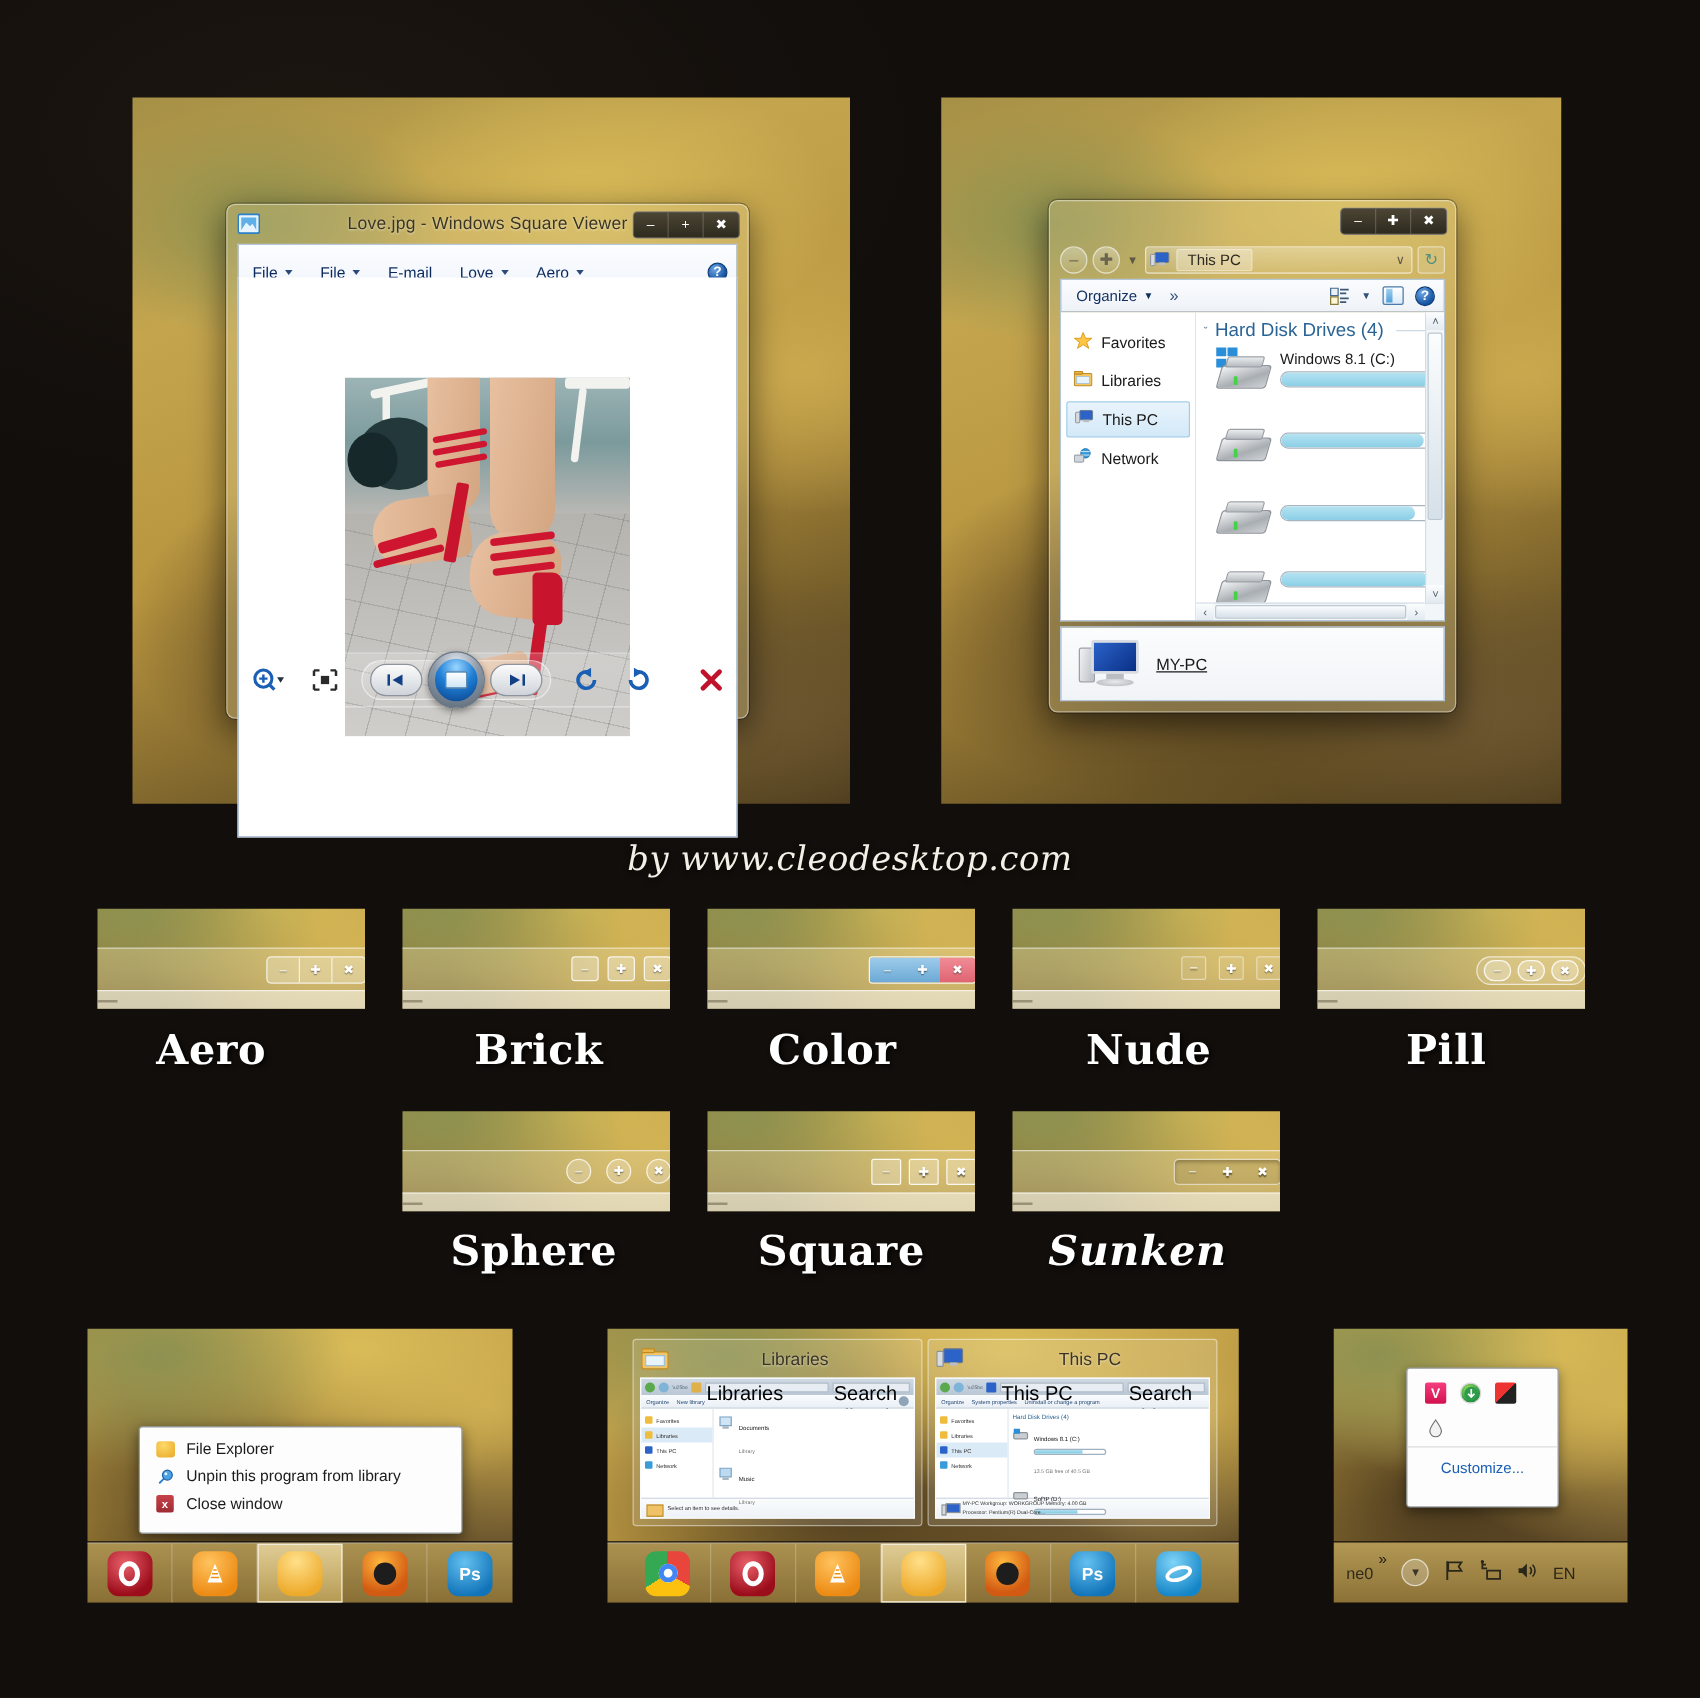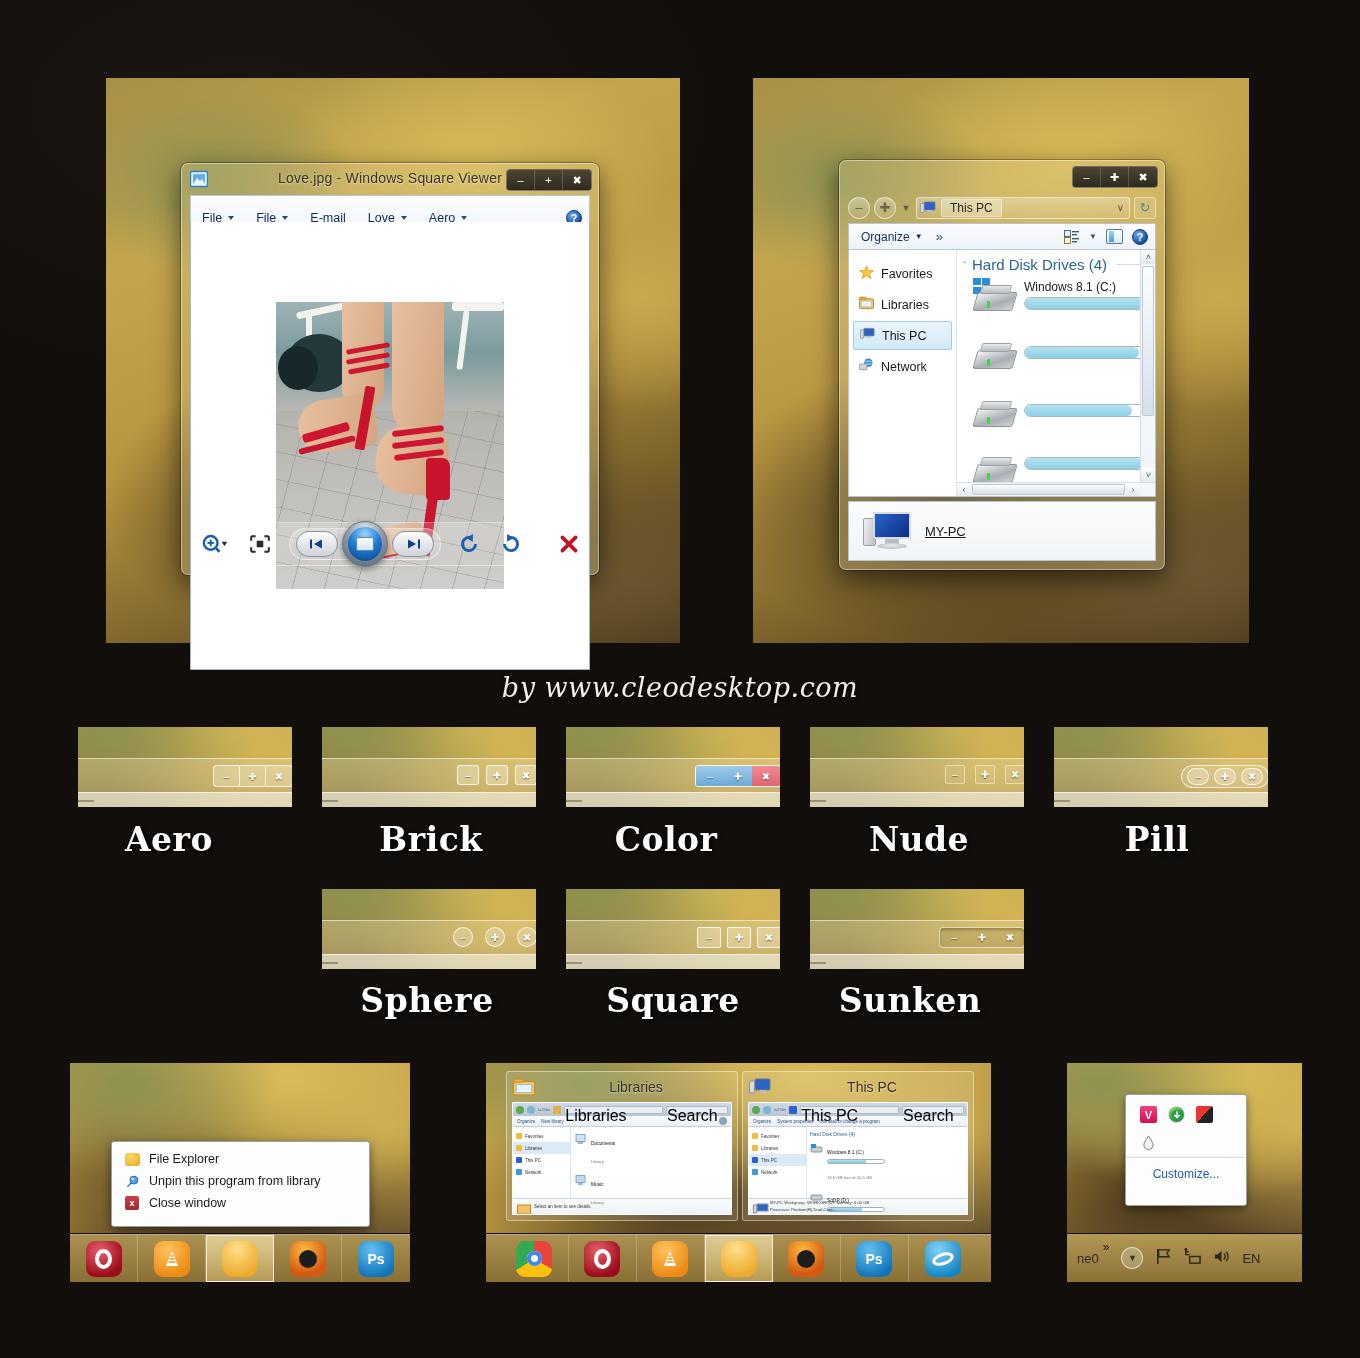--- a/index.html
+++ b/index.html
@@ -870,21 +870,21 @@
   <div class="wp wp-inner"></div>
   <div class="mini-win">
       <div class="mini-inner"></div>
     <div class="mini-caps">
       <div class="mini-cap">–</div>
       <div class="mini-cap">✚</div>
       <div class="mini-cap">✖</div>
     </div>
   </div>
 </div>
-<div class="sample-label" style="left:803px;top:981px;">Sunken</div>
+<div class="sample-label" style="left:803px;top:981px;font-style:italic;">Sunken</div>
 
 <div class="bpanel" style="left:70px;top:1063px;width:340px;height:170px;">
   <div class="wp wp-inner"></div>
 </div>
 <div id="jumplist">
   <div class="jl-item">
     <span class="jl-ico">
         <span class="jl-folder"></span>
       </span>
     <span>File Explorer</span>

